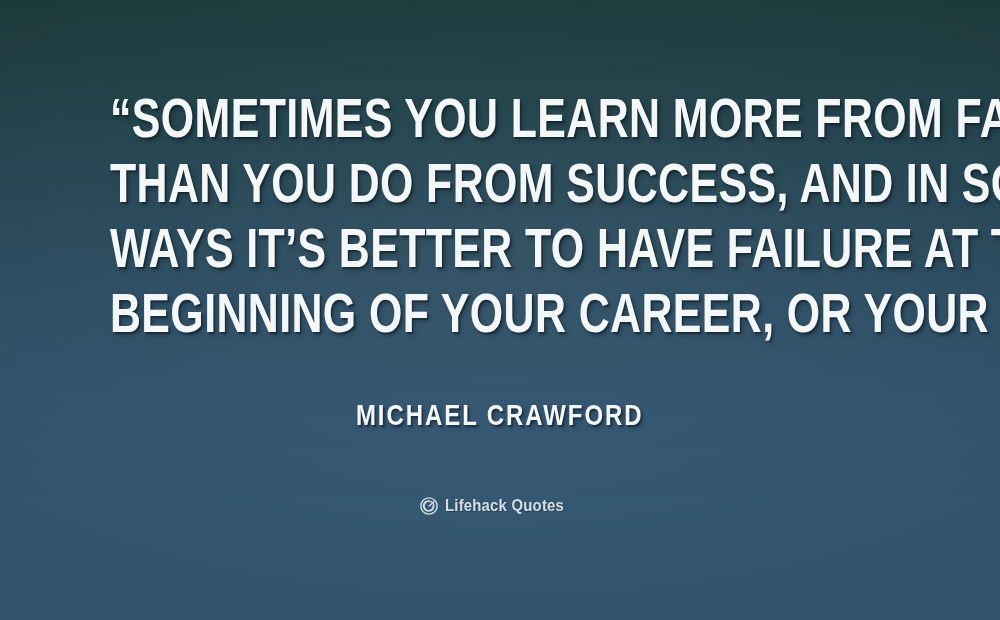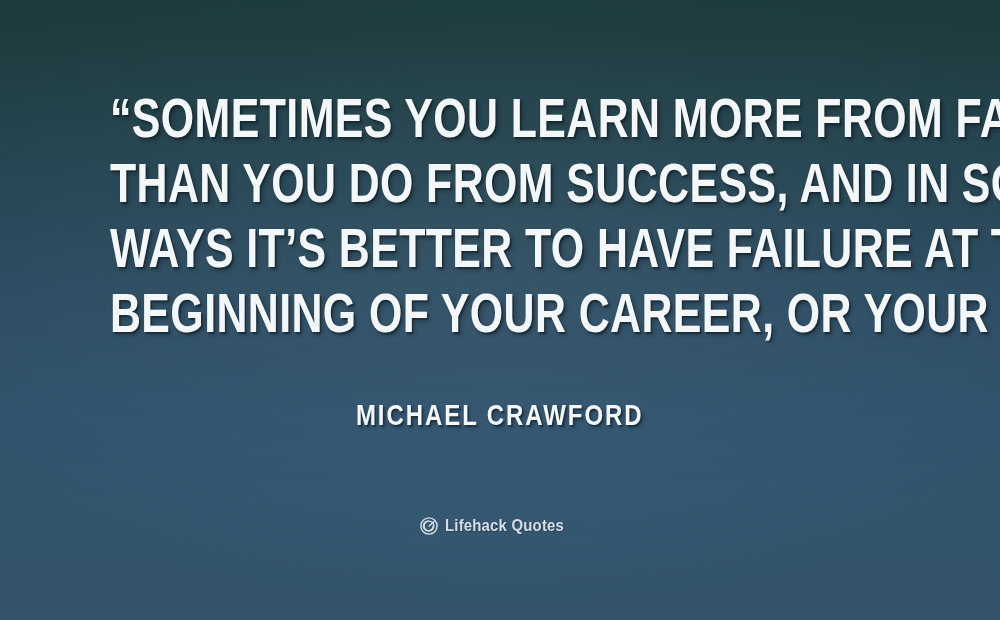--- a/index.html
+++ b/index.html
@@ -100,21 +100,20 @@
 
   .watermark {
     position: absolute;
     left: 0;
     right: 0;
     top: 497px;
     display: flex;
     align-items: center;
     justify-content: center;
     gap: 7px;
-    margin-top: 20px;
   }
 
   .watermark-icon {
     width: 18px;
     height: 18px;
     display: block;
     flex: 0 0 auto;
   }
 
   .watermark-text {

